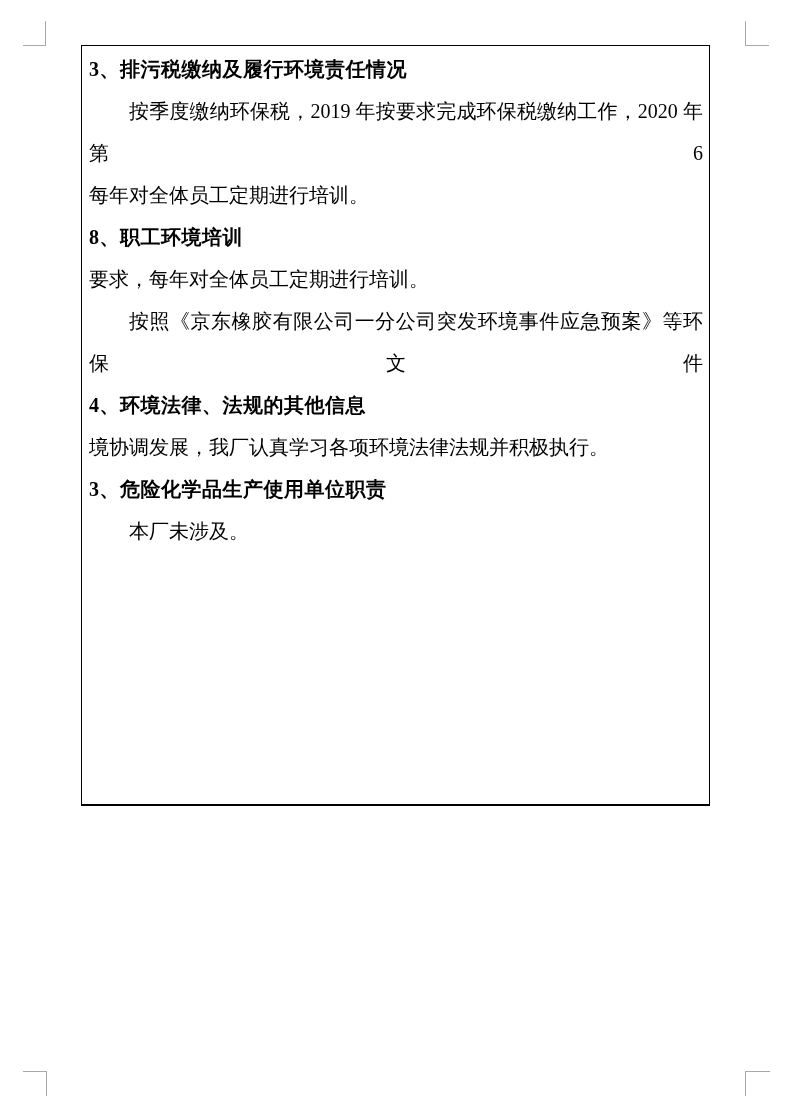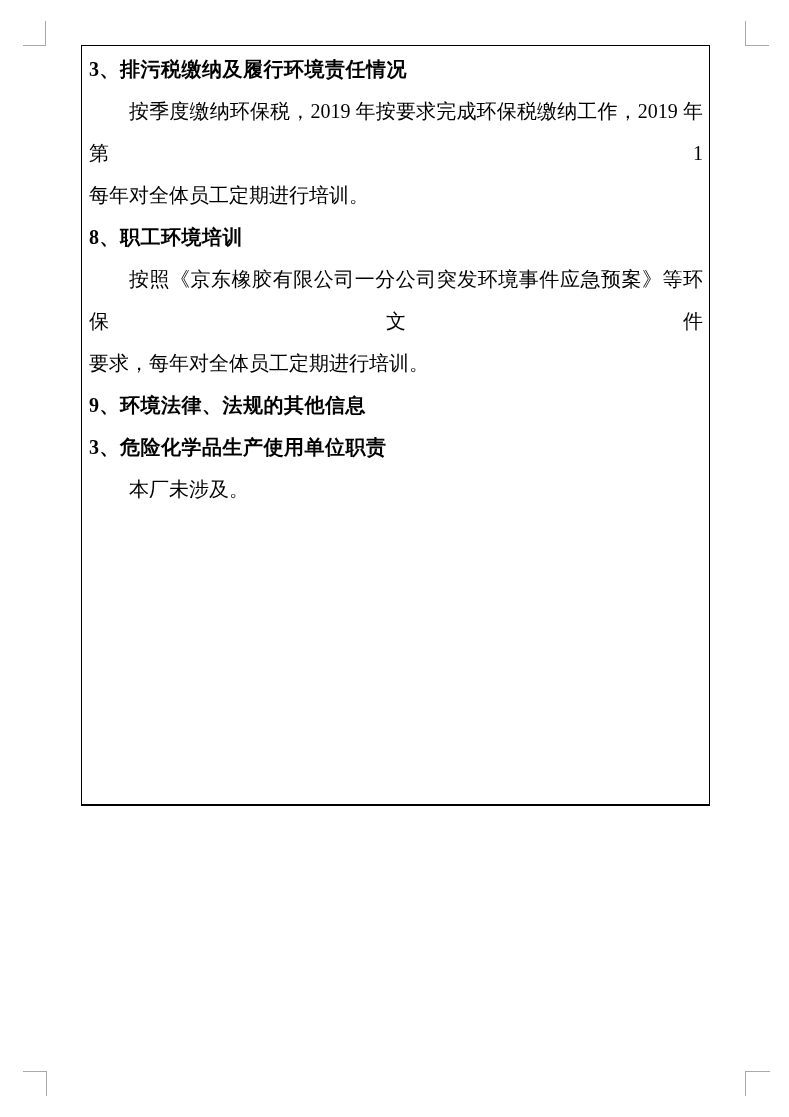--- a/index.html
+++ b/index.html
@@ -46,32 +46,33 @@
 
   <div class="crop tl"></div>
   <div class="crop tr"></div>
   <div class="crop bl"></div>
   <div class="crop br"></div>
 
   <div class="doc-table">
 
     <div class="section">
       <div class="h">3、排污税缴纳及履行环境责任情况</div>
-      <div class="line jfull indent">按季度缴纳环保税，2019 年按要求完成环保税缴纳工作，2019 年第 1</div>
+      <div class="line jfull indent">按季度缴纳环保税，2019 年按要求完成环保税缴纳工作，2020 年第 6</div>
       <div class="line">每年对全体员工定期进行培训。</div>
     </div>
 
     <div class="section">
       <div class="h">8、职工环境培训</div>
+      <div class="line">要求，每年对全体员工定期进行培训。</div>
       <div class="line jfull indent">按照《京东橡胶有限公司一分公司突发环境事件应急预案》等环保文件</div>
-      <div class="line">要求，每年对全体员工定期进行培训。</div>
     </div>
 
     <div class="section">
-      <div class="h">9、环境法律、法规的其他信息</div>
+      <div class="h">4、环境法律、法规的其他信息</div>
+      <div class="line">境协调发展，我厂认真学习各项环境法律法规并积极执行。</div>
     </div>
 
     <div class="section">
       <div class="h">3、危险化学品生产使用单位职责</div>
       <div class="line indent">本厂未涉及。</div>
     </div>
 
   </div>
 </div>
 

